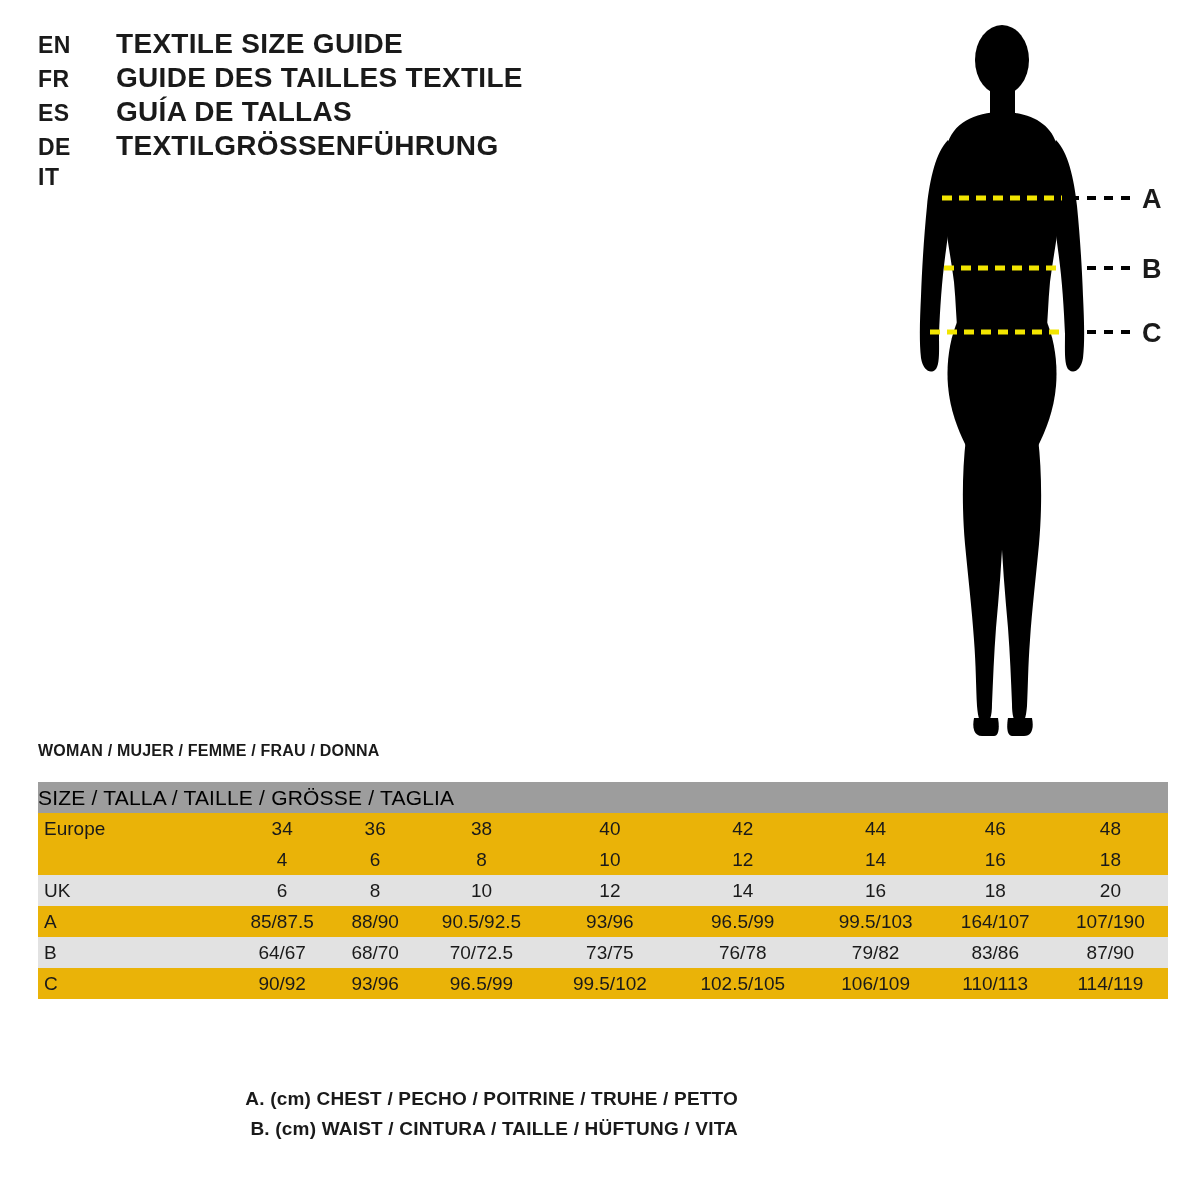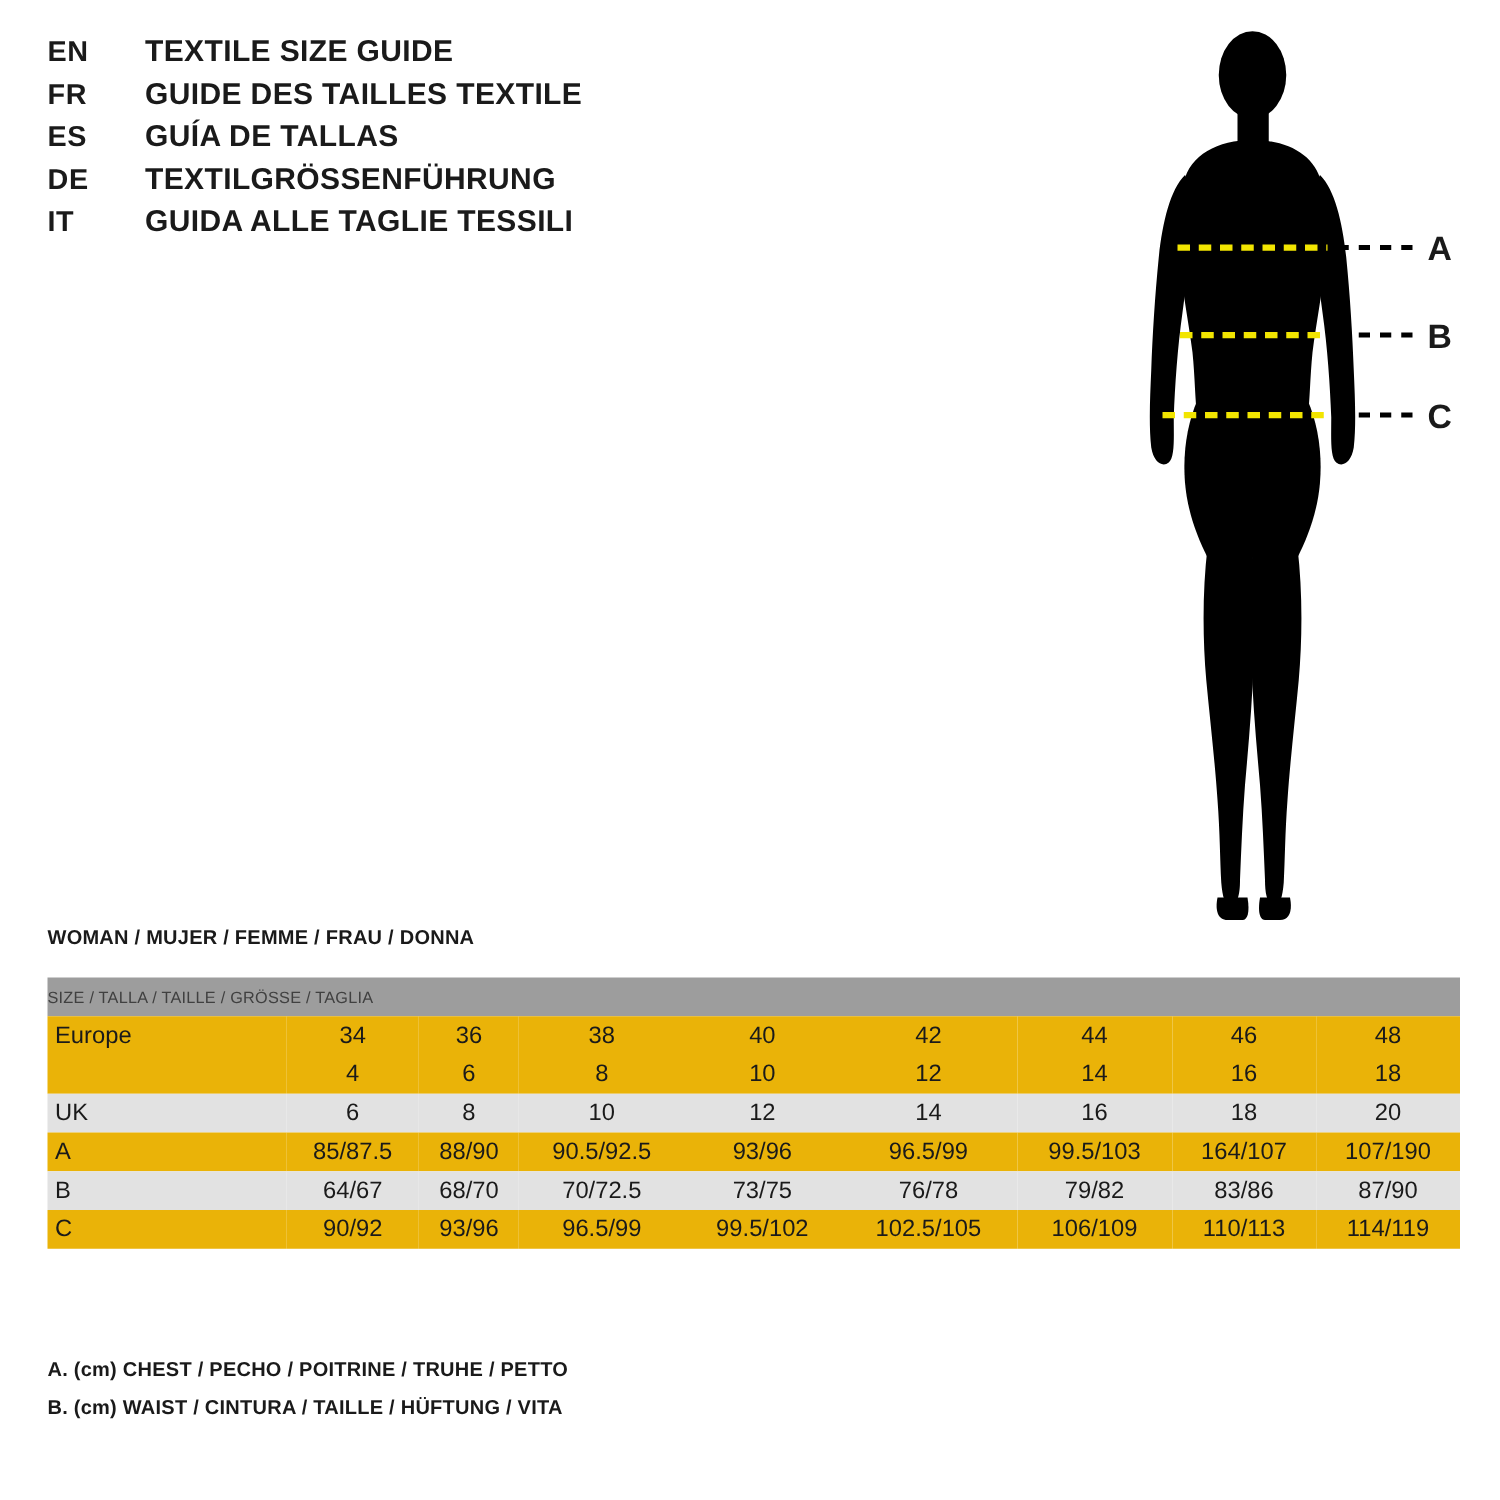--- a/index.html
+++ b/index.html
@@ -35,21 +35,21 @@
     align-items: baseline;
     height: 34px;
   }
   .title-lang {
     width: 78px;
     font-size: 23px;
     font-weight: bold;
     letter-spacing: 0.5px;
   }
   .title-text {
-    font-size: 24px;
+    font-size: 28px;
     font-weight: bold;
     letter-spacing: 0.3px;
   }
 
   
   .figure-wrap {
     position: absolute;
     left: 880px;
     top: 20px;
     width: 300px;
@@ -80,48 +80,49 @@
     font-size: 19px;
   }
   table.size-table td, table.size-table th {
     padding: 0;
     height: 31px;
     vertical-align: middle;
     font-weight: normal;
   }
   .hdr-row td {
     background: #9d9d9d;
-    color: #404040;
+    color: #000000;
     font-weight: bold;
     text-align: left;
     padding-left: 6px;
-    font-size: 13px;
+    font-size: 21px;
     letter-spacing: 0.2px;
   }
   .row-label {
     text-align: left;
     padding-left: 6px !important;
     width: 185px;
   }
   .row-shade-a { background: #eab308; }
   .row-shade-b { background: #e2e2e2; }
   .cell-val { text-align: center; }
 
   
   .legend {
     position: absolute;
     left: 38px;
     top: 1088px;
     width: 700px;
   }
   .legend-line {
-    font-size: 16px;
+    font-size: 19px;
     font-weight: bold;
     height: 30px;
     letter-spacing: 0.2px;
+    text-align: right;
   }
 </style>
 </head>
 <body>
 
 <div class="page">
 
   <div class="titles">
     <div class="title-row">
       <div class="title-lang">EN</div>
@@ -134,21 +135,20 @@
     <div class="title-row">
       <div class="title-lang">ES</div>
       <div class="title-text">GUÍA DE TALLAS</div>
     </div>
     <div class="title-row">
       <div class="title-lang">DE</div>
       <div class="title-text">TEXTILGRÖSSENFÜHRUNG</div>
     </div>
     <div class="title-row">
       <div class="title-lang">IT</div>
-      <div class="title-text">GUIDA ALLE TAGLIE TESSILI</div>
     </div>
   </div>
 
   <div class="figure-wrap">
     <svg width="300" height="730" viewBox="0 0 300 730" xmlns="http://www.w3.org/2000/svg">
       <g fill="#000000">
 
         <ellipse cx="122" cy="40" rx="27" ry="35"></ellipse>
 
         <path d="M110 66 h25 v30 h-25 z"></path>

